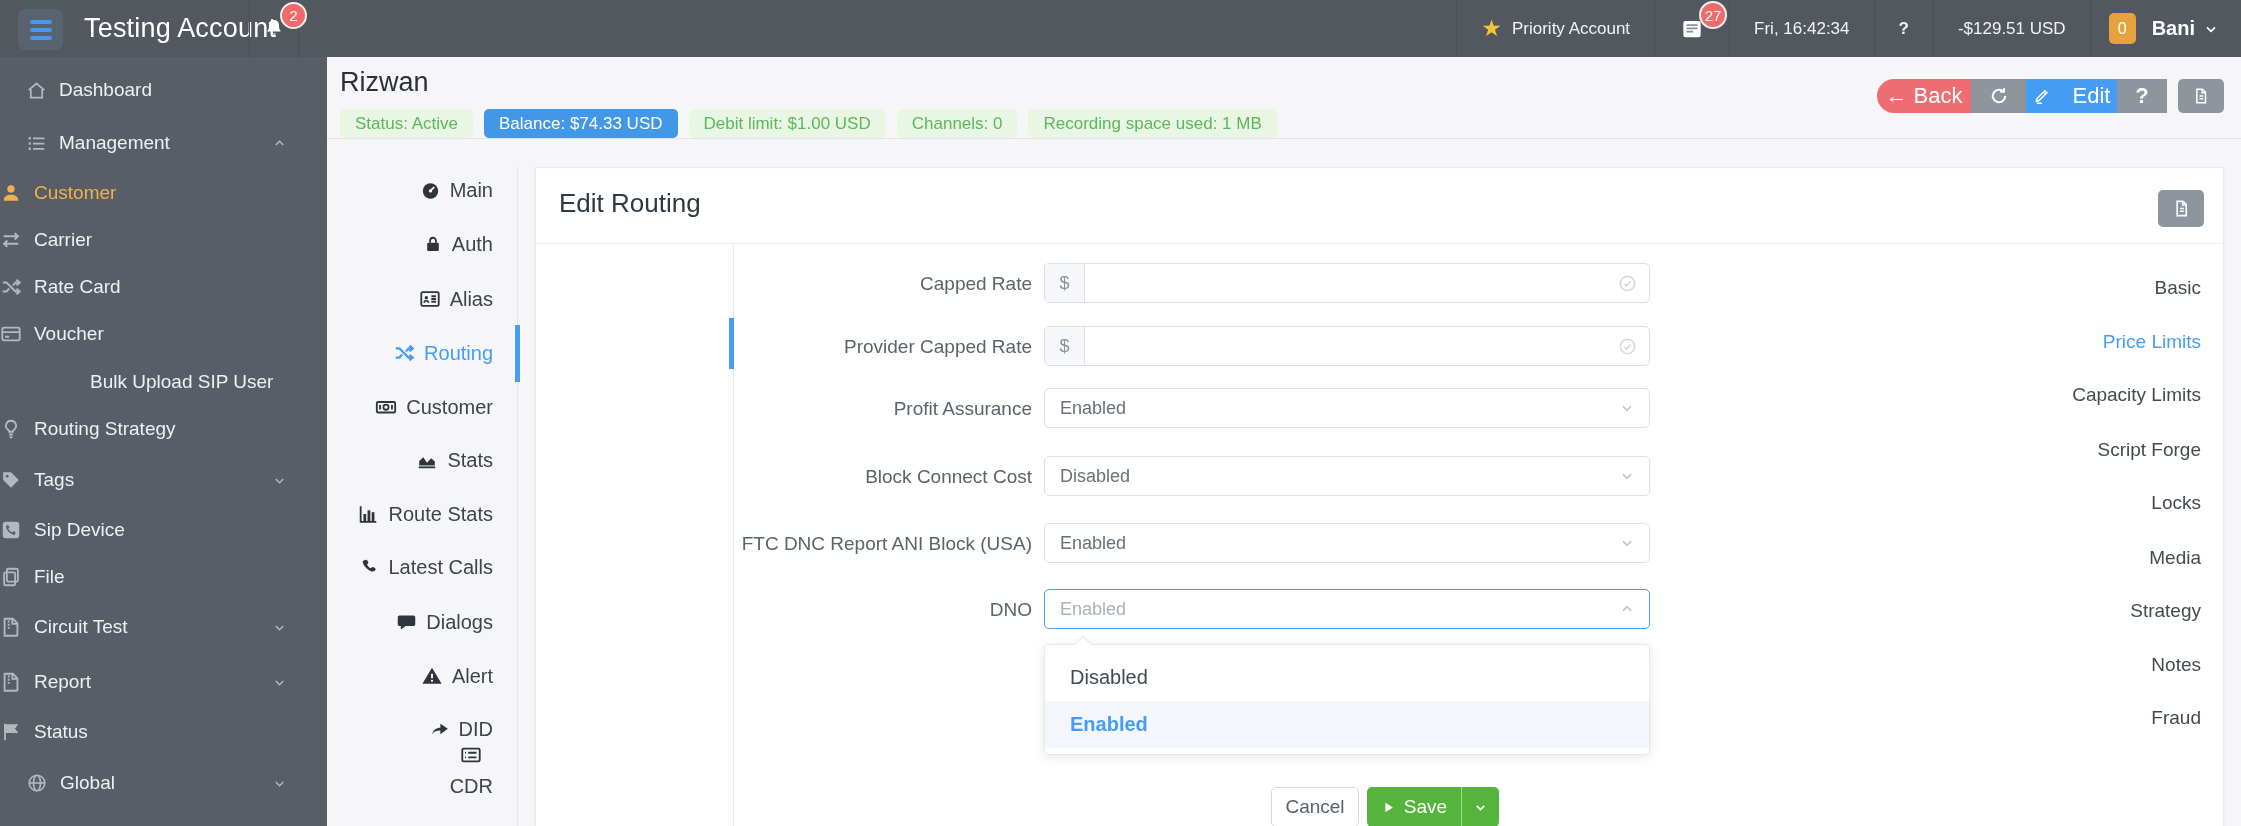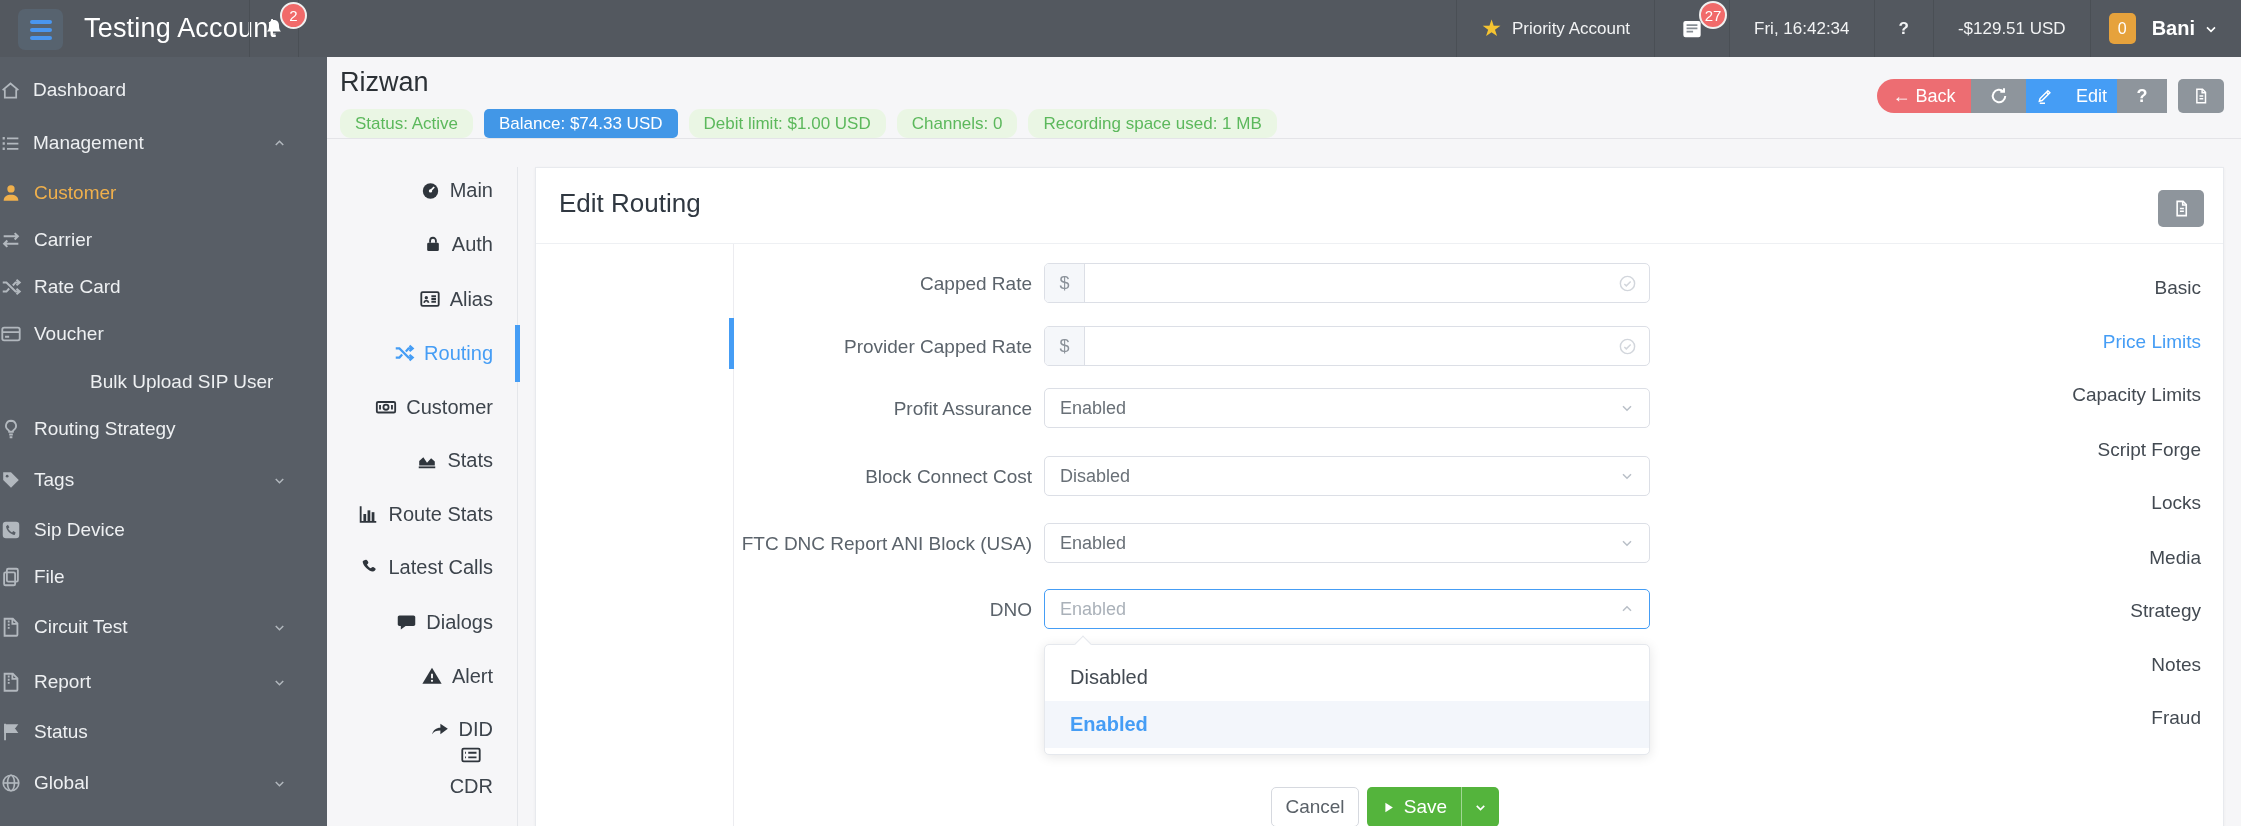--- a/index.html
+++ b/index.html
@@ -19,34 +19,34 @@
   .tb-box { display:flex; align-items:center; gap:10px; padding:0 24px; border-left:1px solid #4a4f55; color:#f2f3f4; font-size:17px; cursor:pointer; position:relative; }
   .tb-box.last { border-right:1px solid #4a4f55; }
   .star { color:#f5c431; font-size:23px; line-height:1; }
   .warn-badge { align-self:center; margin-left:18px; background:#e6a23c; color:#fff; border-radius:5px; width:27px; height:31px; display:flex; align-items:center; justify-content:center; font-size:16px; cursor:pointer; }
   .user-box { display:flex; align-items:center; gap:8px; padding:0 22px 0 16px; color:#fff; font-size:20px; font-weight:700; cursor:pointer; }
 
   
   .sidebar { position:absolute; left:0; top:57px; width:327px; height:769px; background:#585e66; }
   .sb-item { position:absolute; left:0; width:100%; height:34px; display:flex; align-items:center; color:#eef0f2; font-size:19px; cursor:pointer; }
   .sb-item .ic { color:#b2b8be; margin-right:12px; flex:none; }
-  .sb-item.top { }
+  .sb-item.top { padding-left:26px; }
   .sb-item.sub { }
   .sb-item.active, .sb-item.active .ic { color:#f0b04c; }
   .sb-chev { position:absolute; right:28px; color:#8f959c; }
 
   
   .toolbar { position:absolute; left:327px; top:57px; width:1914px; height:82px; background:#f6f6f8; border-bottom:1px solid #e4e4e8; }
   .cust-name { position:absolute; left:13px; top:10px; font-size:27px; color:#2c3136; }
   .badges { position:absolute; left:13px; top:52px; display:flex; gap:11px; }
   .badge { height:29px; display:flex; align-items:center; padding:0 15px; border-radius:5px; font-size:17px; }
-  .badge.green { background:#eaf6e4; color:#5cb85c;border-radius:11px; }
+  .badge.green { background:#eaf6e4; color:#5cb85c; }
   .badge.blue { background:#4297e7; color:#fff; }
   .act-group { position:absolute; top:22px; height:34px; display:flex; }
-  .btn { border:none; cursor:pointer; display:flex; align-items:center; justify-content:center; font-size:18px; }
+  .btn { border:none; cursor:pointer; display:flex; align-items:center; justify-content:center; font-size:22px; }
   .btn-back { width:94px; background:#ed6d72; color:#fff; border-radius:17px 0 0 17px; }
   .btn-gray { background:#8e959c; color:#fff; }
   .btn-blue { background:#459df5; color:#fff; gap:22px; }
   .btn-file { border-radius:5px; }
 
   
   .content { position:absolute; left:327px; top:146px; width:1914px; height:680px; background:#f6f6f8; }
   .im-border { position:absolute; left:190px; top:21px; width:1px; height:659px; background:#e4e6ea; }
   .iconmenu { position:absolute; left:5px; top:21px; width:185px; height:659px; }
   .im-item { position:absolute; right:24px; height:30px; display:flex; align-items:center; justify-content:flex-end; gap:9px; font-size:20px; color:#3d444c; cursor:pointer; white-space:nowrap; }

